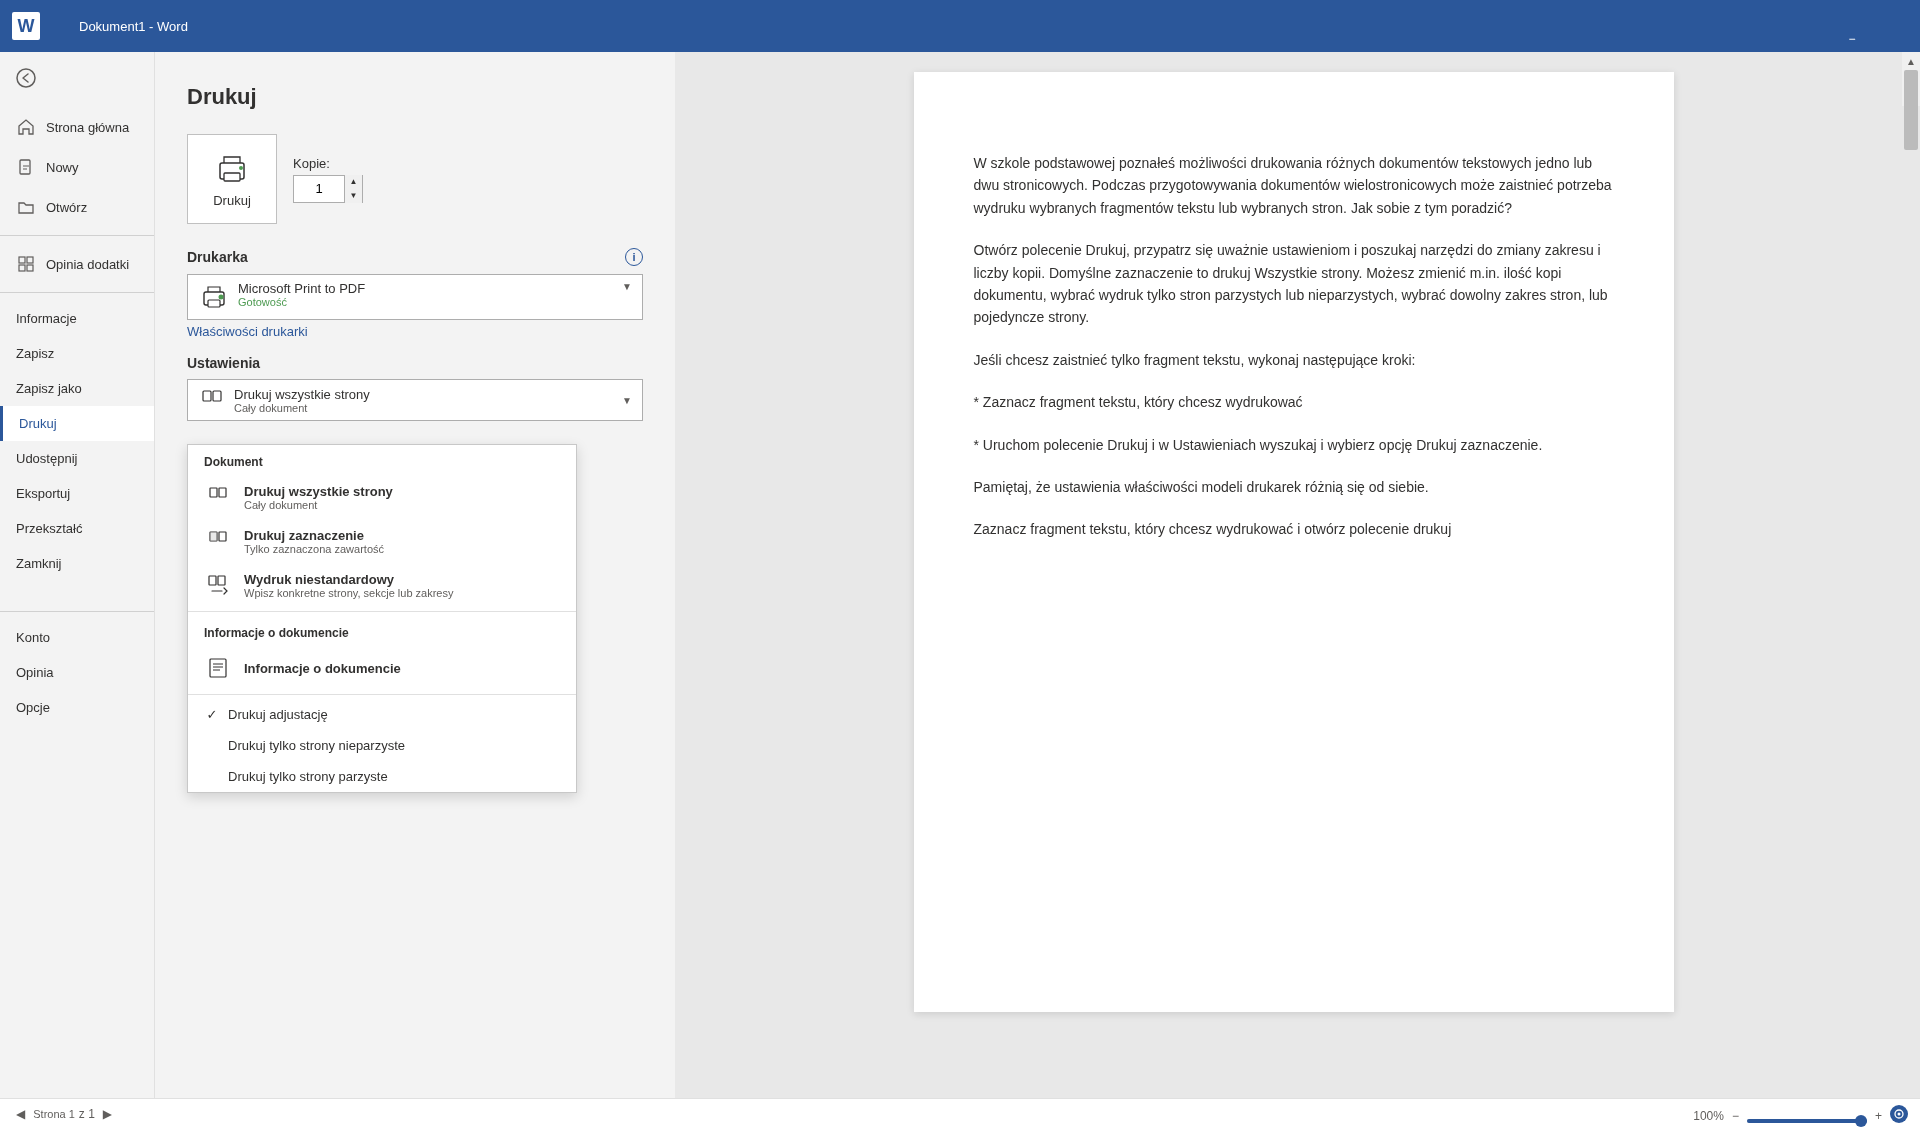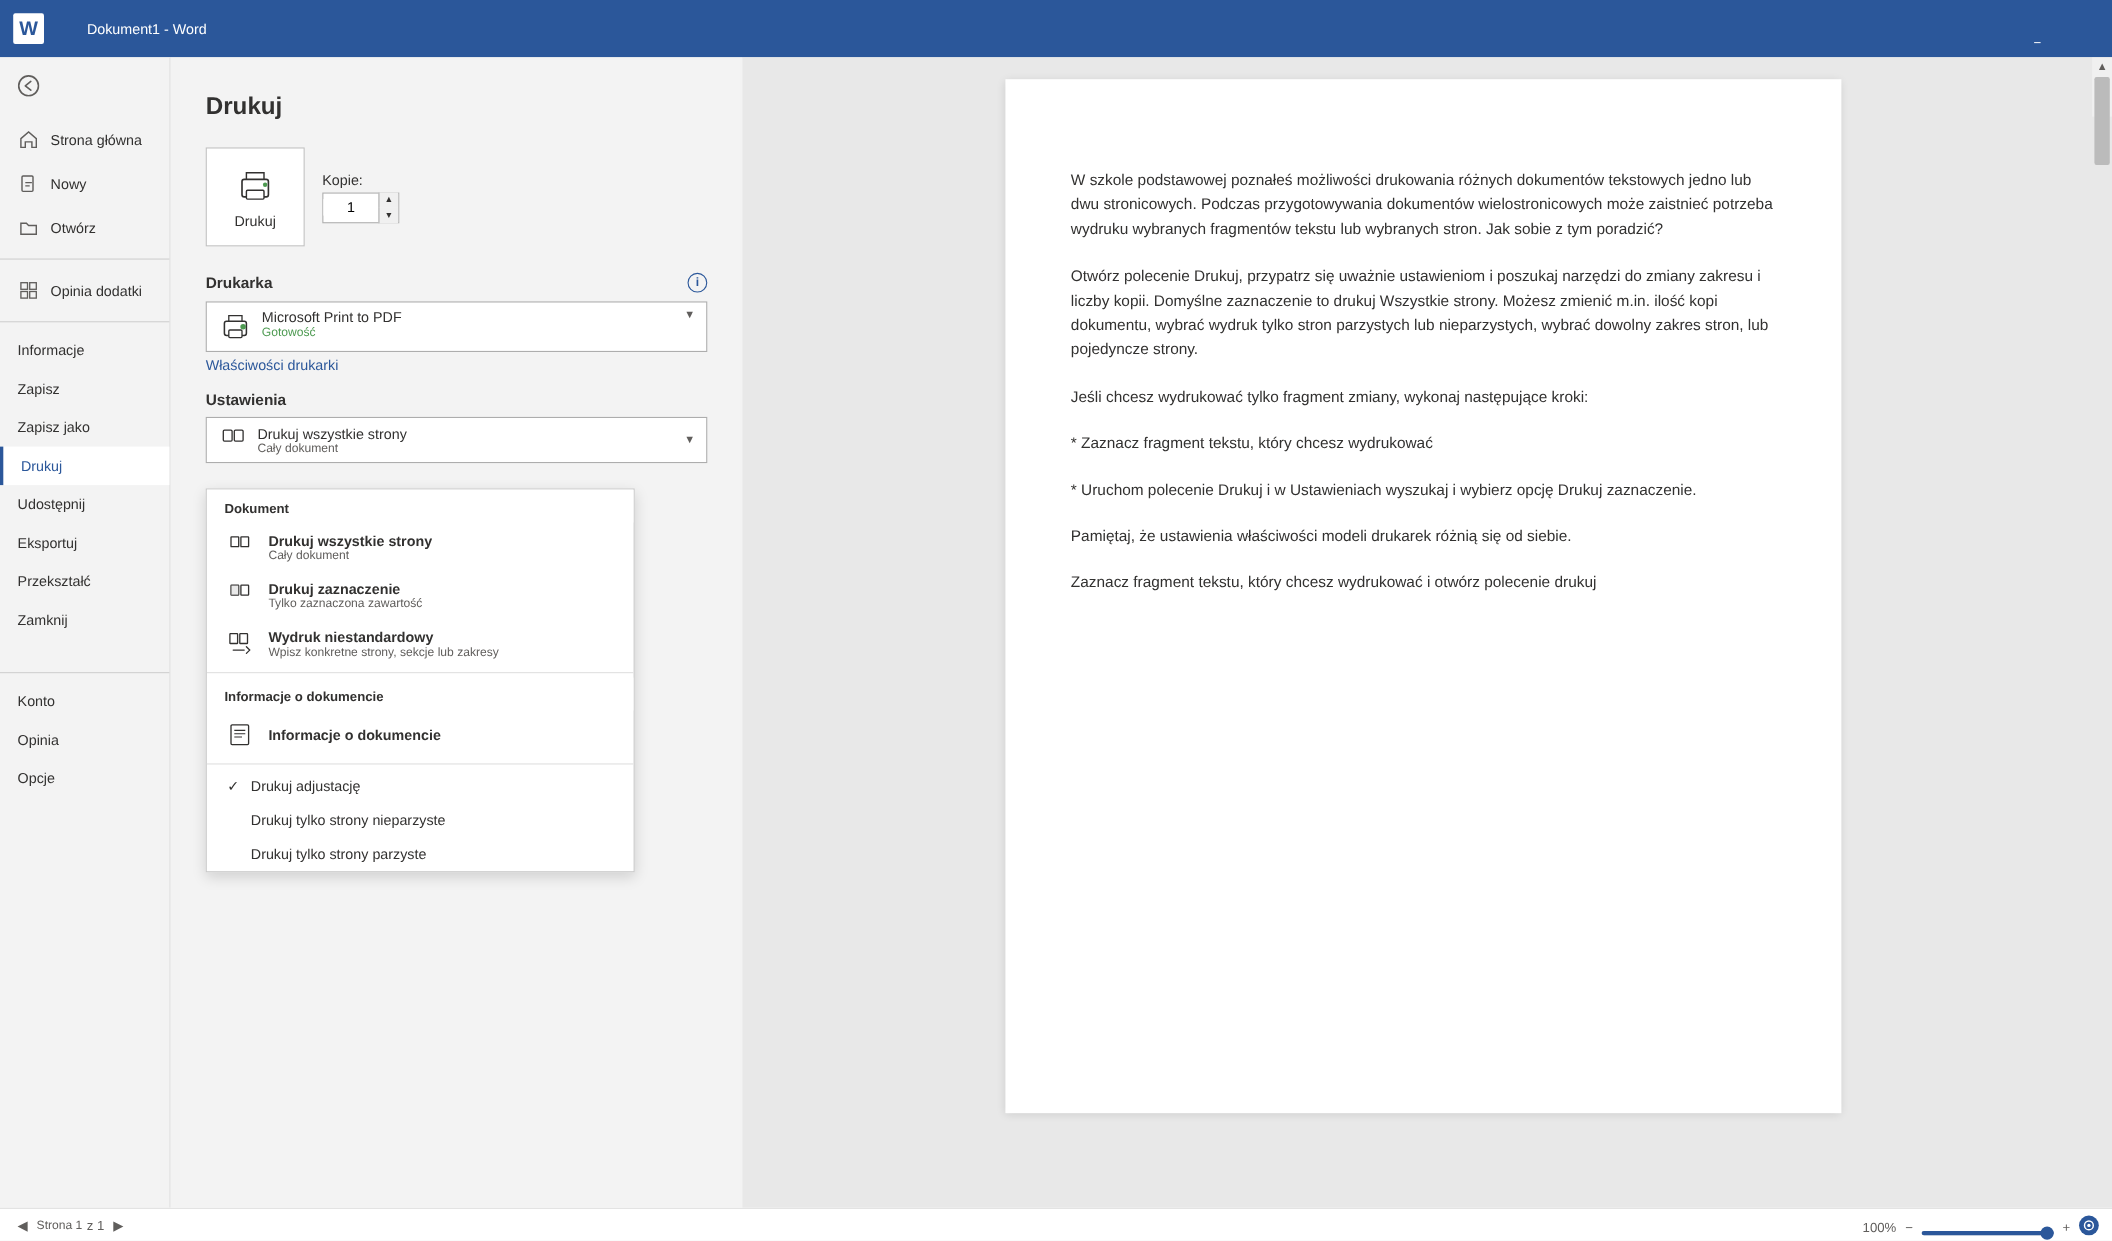--- a/index.html
+++ b/index.html
@@ -677,21 +677,21 @@
         </div>
       </div>
     </div>
 
     <div class="doc-preview">
       <div style="flex:1; overflow:hidden; display:flex; flex-direction:column;">
         <div style="flex:1; overflow:auto; padding:0 0 0 10px;">
           <div class="doc-page">
             <div class="doc-paragraph">W szkole podstawowej poznałeś możliwości drukowania różnych dokumentów tekstowych jedno lub dwu stronicowych. Podczas przygotowywania dokumentów wielostronicowych może zaistnieć potrzeba wydruku wybranych fragmentów tekstu lub wybranych stron. Jak sobie z tym poradzić?</div>
             <div class="doc-paragraph">Otwórz polecenie Drukuj, przypatrz się uważnie ustawieniom i poszukaj narzędzi do zmiany zakresu i liczby kopii. Domyślne zaznaczenie to drukuj Wszystkie strony. Możesz zmienić m.in. ilość kopi dokumentu, wybrać wydruk tylko stron parzystych lub nieparzystych, wybrać dowolny zakres stron, lub pojedyncze strony.</div>
-            <div class="doc-paragraph">Jeśli chcesz wydrukować tylko fragment zmiany, wykonaj następujące kroki:</div>
+            <div class="doc-paragraph">Jeśli chcesz zaistnieć tylko fragment tekstu, wykonaj następujące kroki:</div>
             <div class="doc-paragraph">* Zaznacz fragment tekstu, który chcesz wydrukować</div>
             <div class="doc-paragraph">* Uruchom polecenie Drukuj i w Ustawieniach wyszukaj i wybierz opcję Drukuj
 
 zaznaczenie.</div>
             <div class="doc-paragraph">Pamiętaj, że ustawienia właściwości modeli drukarek różnią się od siebie.</div>
             <div class="doc-paragraph">Zaznacz fragment tekstu, który chcesz wydrukować i otwórz polecenie drukuj</div>
           </div>
         </div>
       </div>
       <div class="preview-scrollbar">

